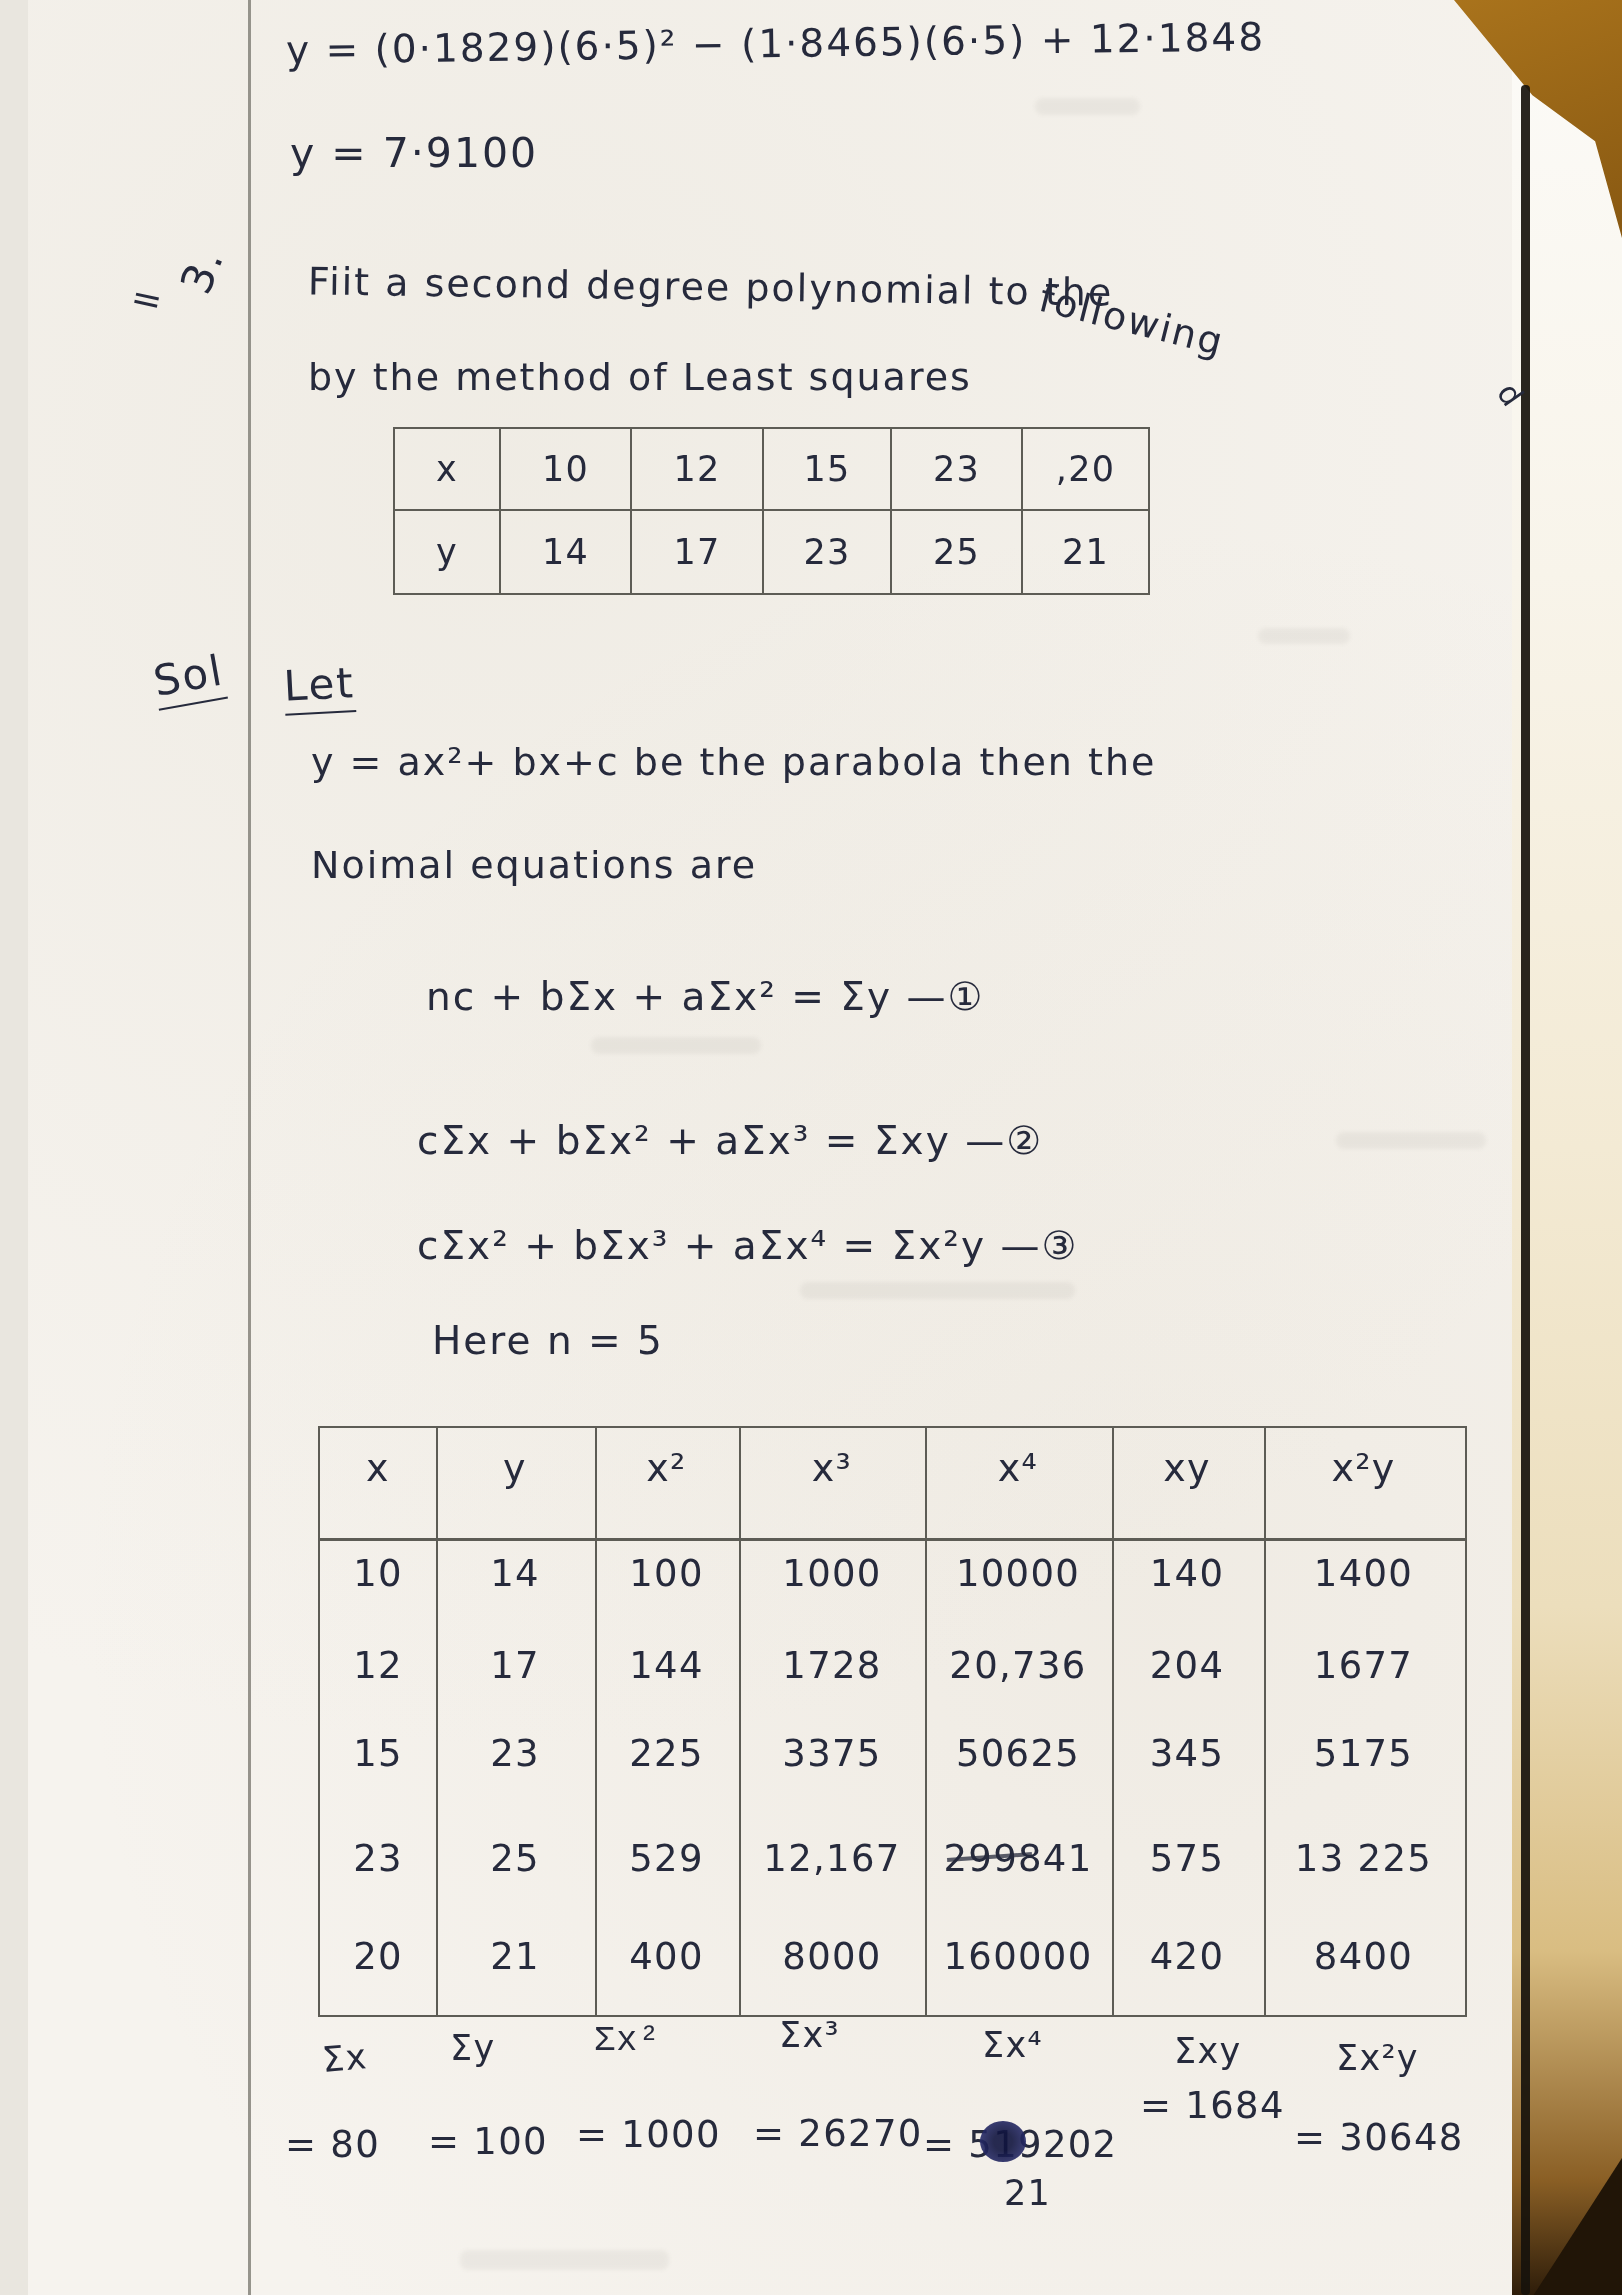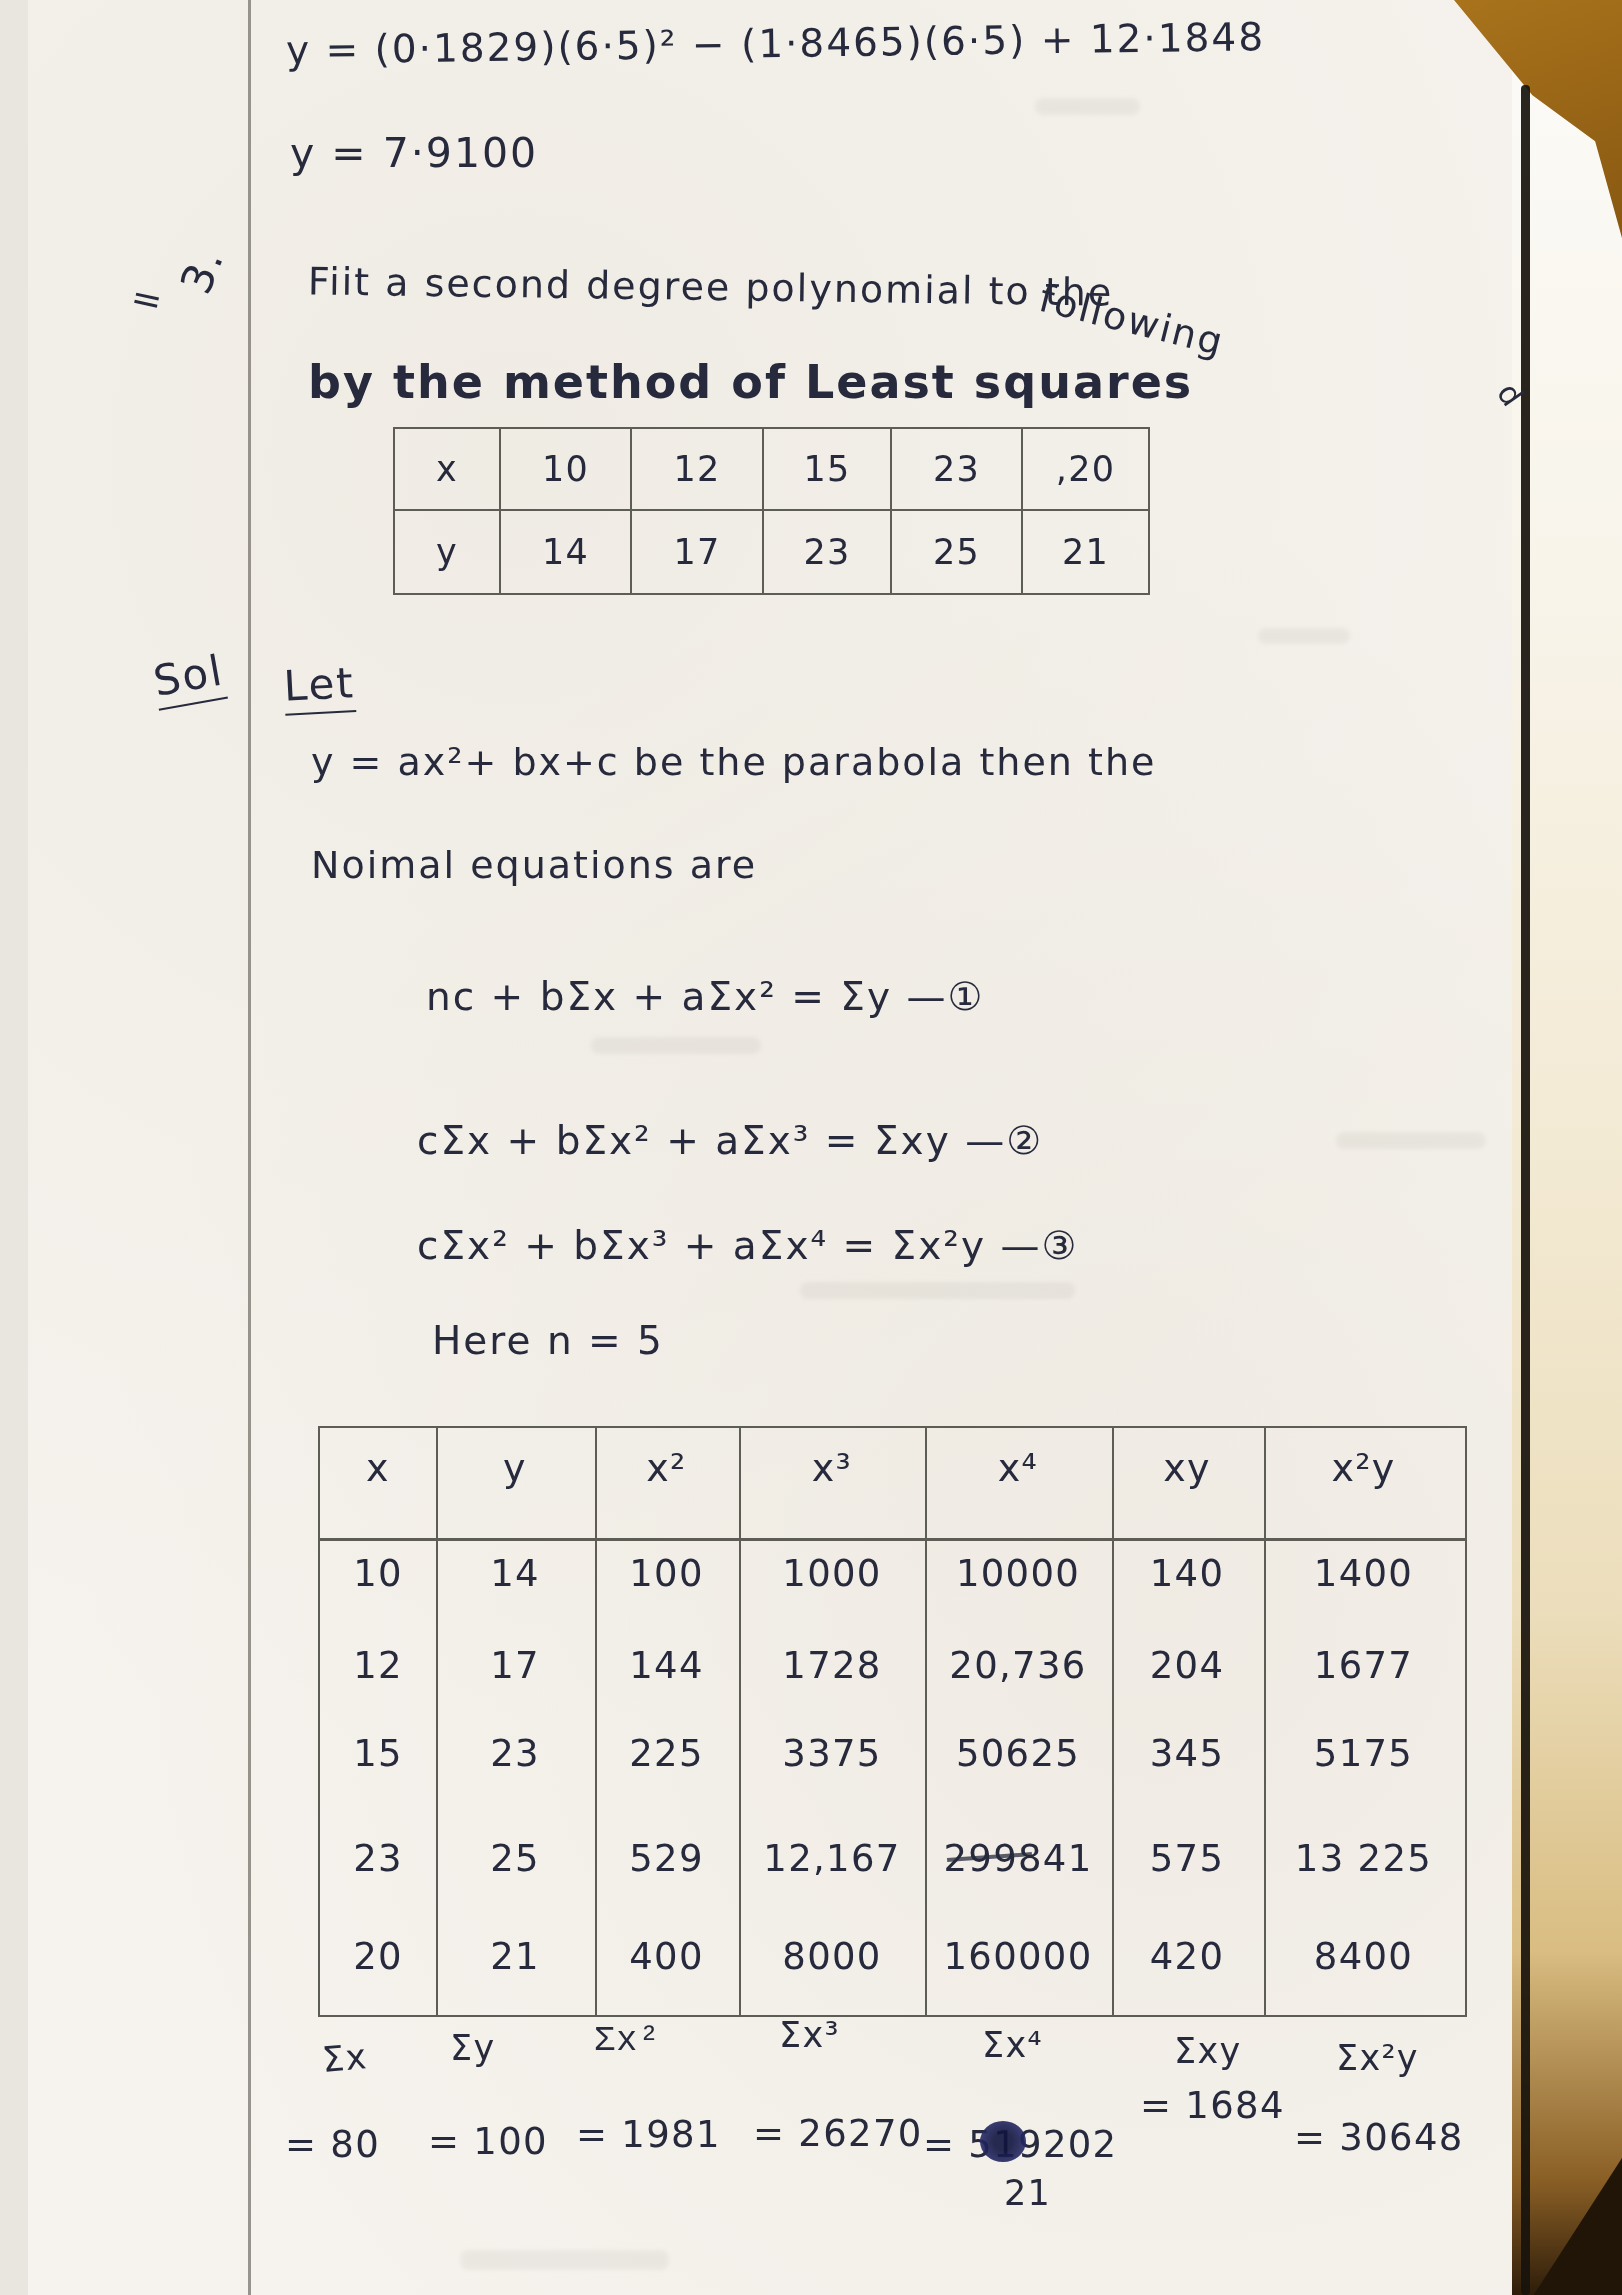--- a/index.html
+++ b/index.html
@@ -64,21 +64,21 @@
 
   <div class="hw" style="left:258px;top:23px;font-size:39px;transform:rotate(-0.8deg);">y = (0·1829)(6·5)² − (1·8465)(6·5) + 12·1848</div>
   <div class="hw" style="left:262px;top:131px;font-size:41px;">y = 7·9100</div>
 
   <div class="hw" style="left:103px;top:280px;font-size:37px;transform:rotate(12deg);">=</div>
   <div class="hw" style="left:152px;top:247px;font-size:43px;transform:rotate(-68deg);">3.</div>
 
   <div class="hw" style="left:280px;top:267px;font-size:38px;transform:rotate(0.8deg);">Fiit a second degree polynomial to the</div>
   <div class="hw" style="left:1017px;top:278px;font-size:38px;transform:rotate(14deg);transform-origin:left top;">following</div>
   <div class="hw" style="left:1472px;top:378px;font-size:31px;transform:rotate(55deg);">d</div>
-  <div class="hw" style="left:280px;top:357px;font-size:46px;font-weight:bold;">by the method of Least squares</div>
+  <div class="hw" style="left:280px;top:357px;font-size:38px;">by the method of Least squares</div>
 
   <div class="st">
     <div class="st-cell">x</div>
     <div class="st-cell">10</div>
     <div class="st-cell">12</div>
     <div class="st-cell">15</div>
     <div class="st-cell">23</div>
     <div class="st-cell">,20</div>
     <div class="st-cell">y</div>
     <div class="st-cell">14</div>
@@ -174,21 +174,21 @@
   <div class="sum-label" style="left:294px;top:2038px;transform:rotate(-5deg);">Σx</div>
   <div class="sum-label" style="left:422px;top:2028px;">Σy</div>
   <div class="sum-label" style="left:566px;top:2021px;font-family:Liberation Mono, monospace;">Σx²</div>
   <div class="sum-label" style="left:751px;top:2015px;">Σx³</div>
   <div class="sum-label" style="left:954px;top:2025px;">Σx⁴</div>
   <div class="sum-label" style="left:1146px;top:2031px;">Σxy</div>
   <div class="sum-label" style="left:1308px;top:2038px;">Σx²y</div>
 
   <div class="sum-value" style="left:257px;top:2123px;">= 80</div>
   <div class="sum-value" style="left:400px;top:2120px;">= 100</div>
-  <div class="sum-value" style="left:548px;top:2113px;">= 1981</div>
+  <div class="sum-value" style="left:548px;top:2113px;">= 1000</div>
   <div class="sum-value" style="left:725px;top:2112px;">= 26270</div>
   <div class="sum-value" style="left:895px;top:2123px;">= 519202</div>
   <div class="sum-value" style="left:1112px;top:2084px;">= 1684</div>
   <div class="sum-value" style="left:1266px;top:2116px;">= 30648</div>
 
   <div class="blot"></div>
   <div class="sum-value" style="left:976px;top:2173px;font-size:35px;">21</div>
 
 </div>
 

